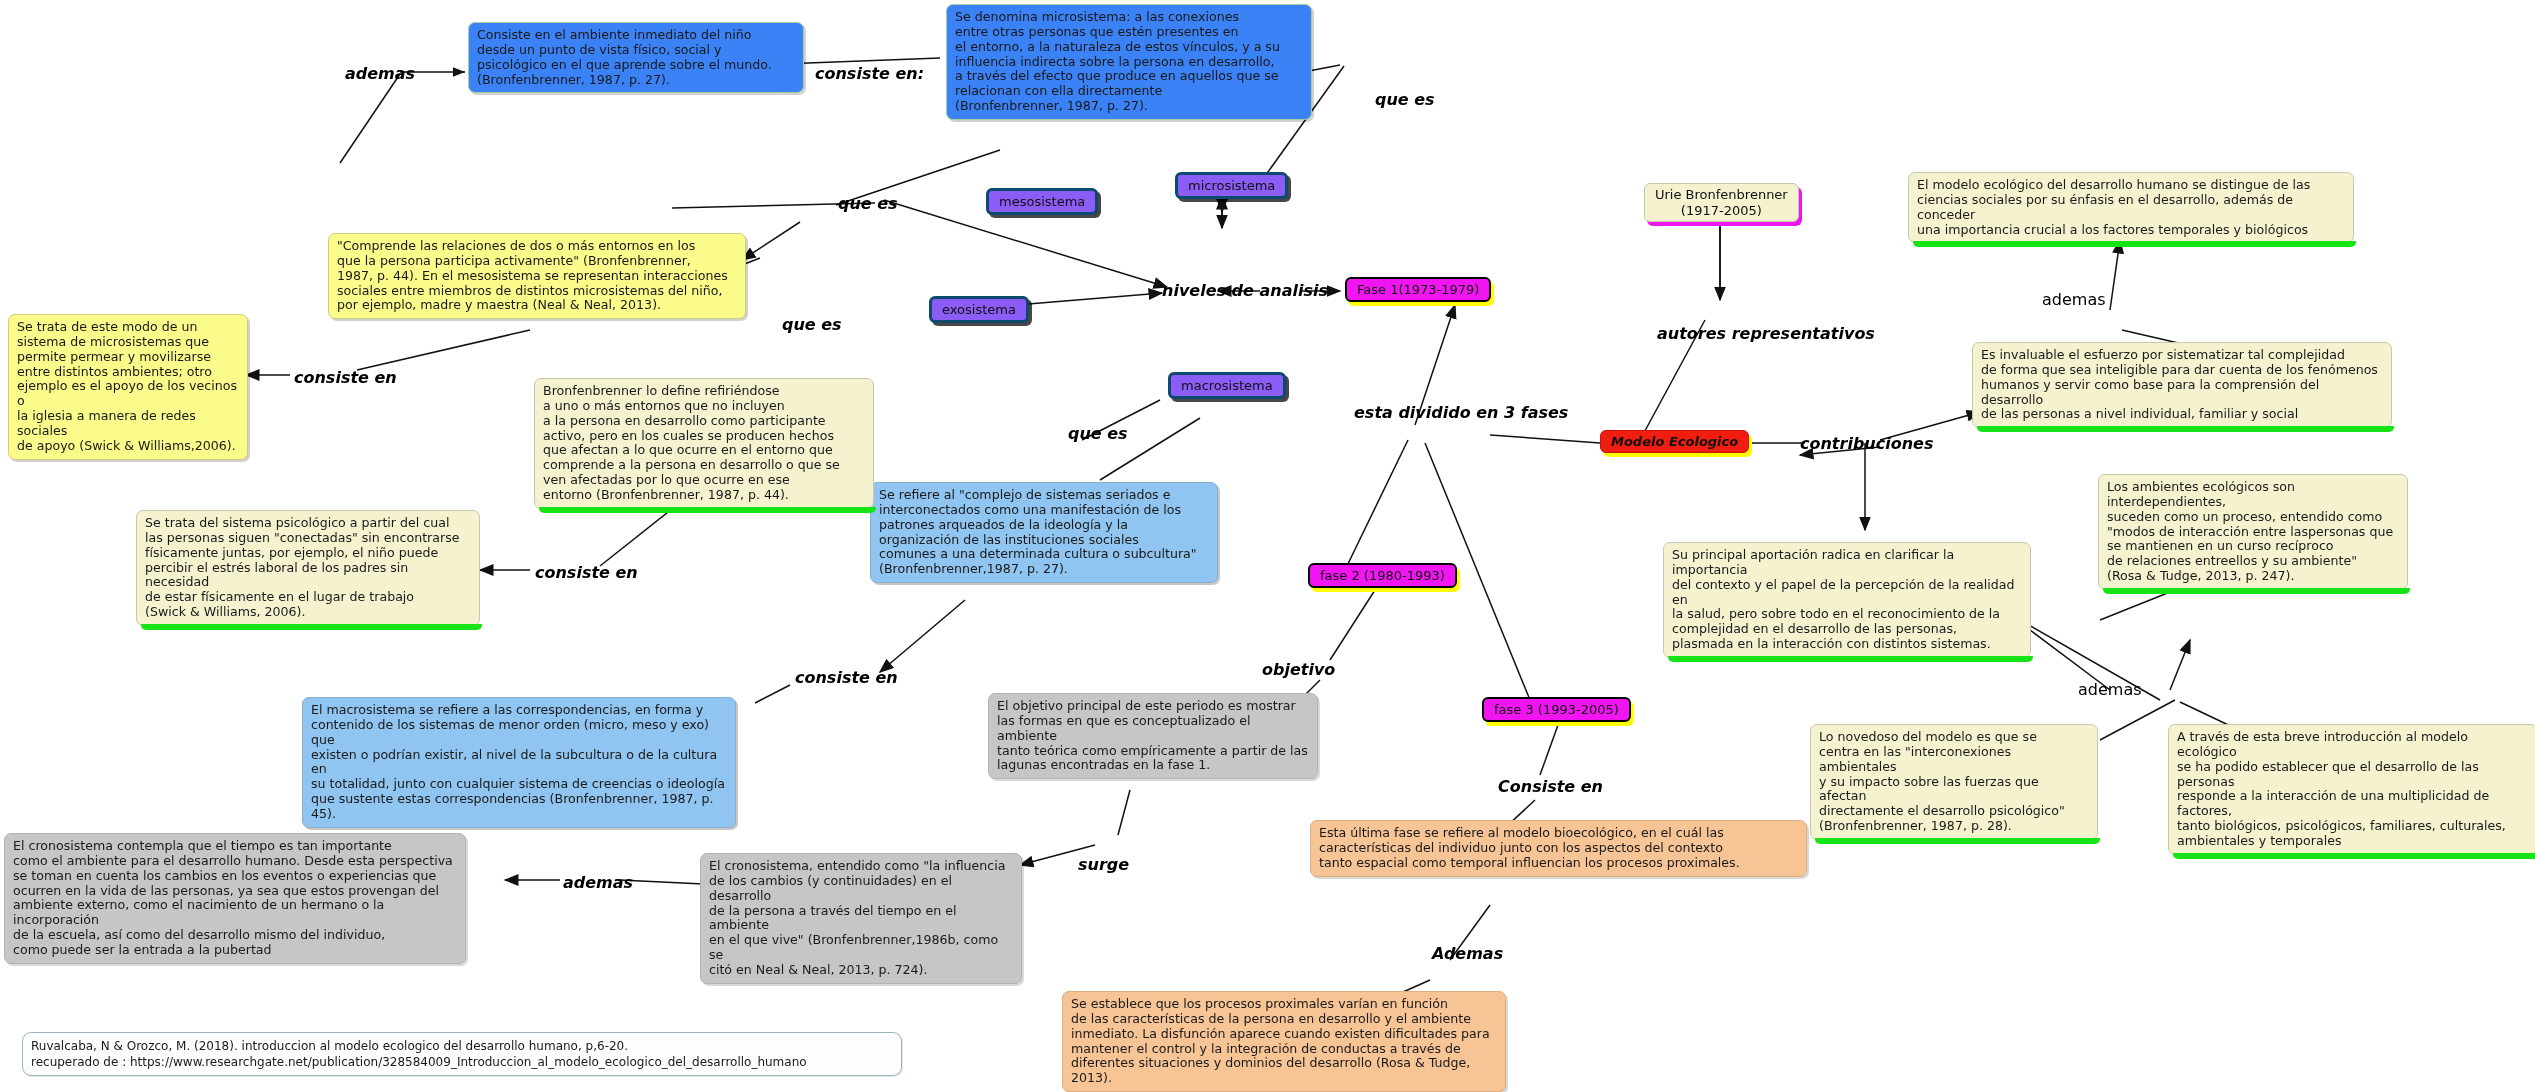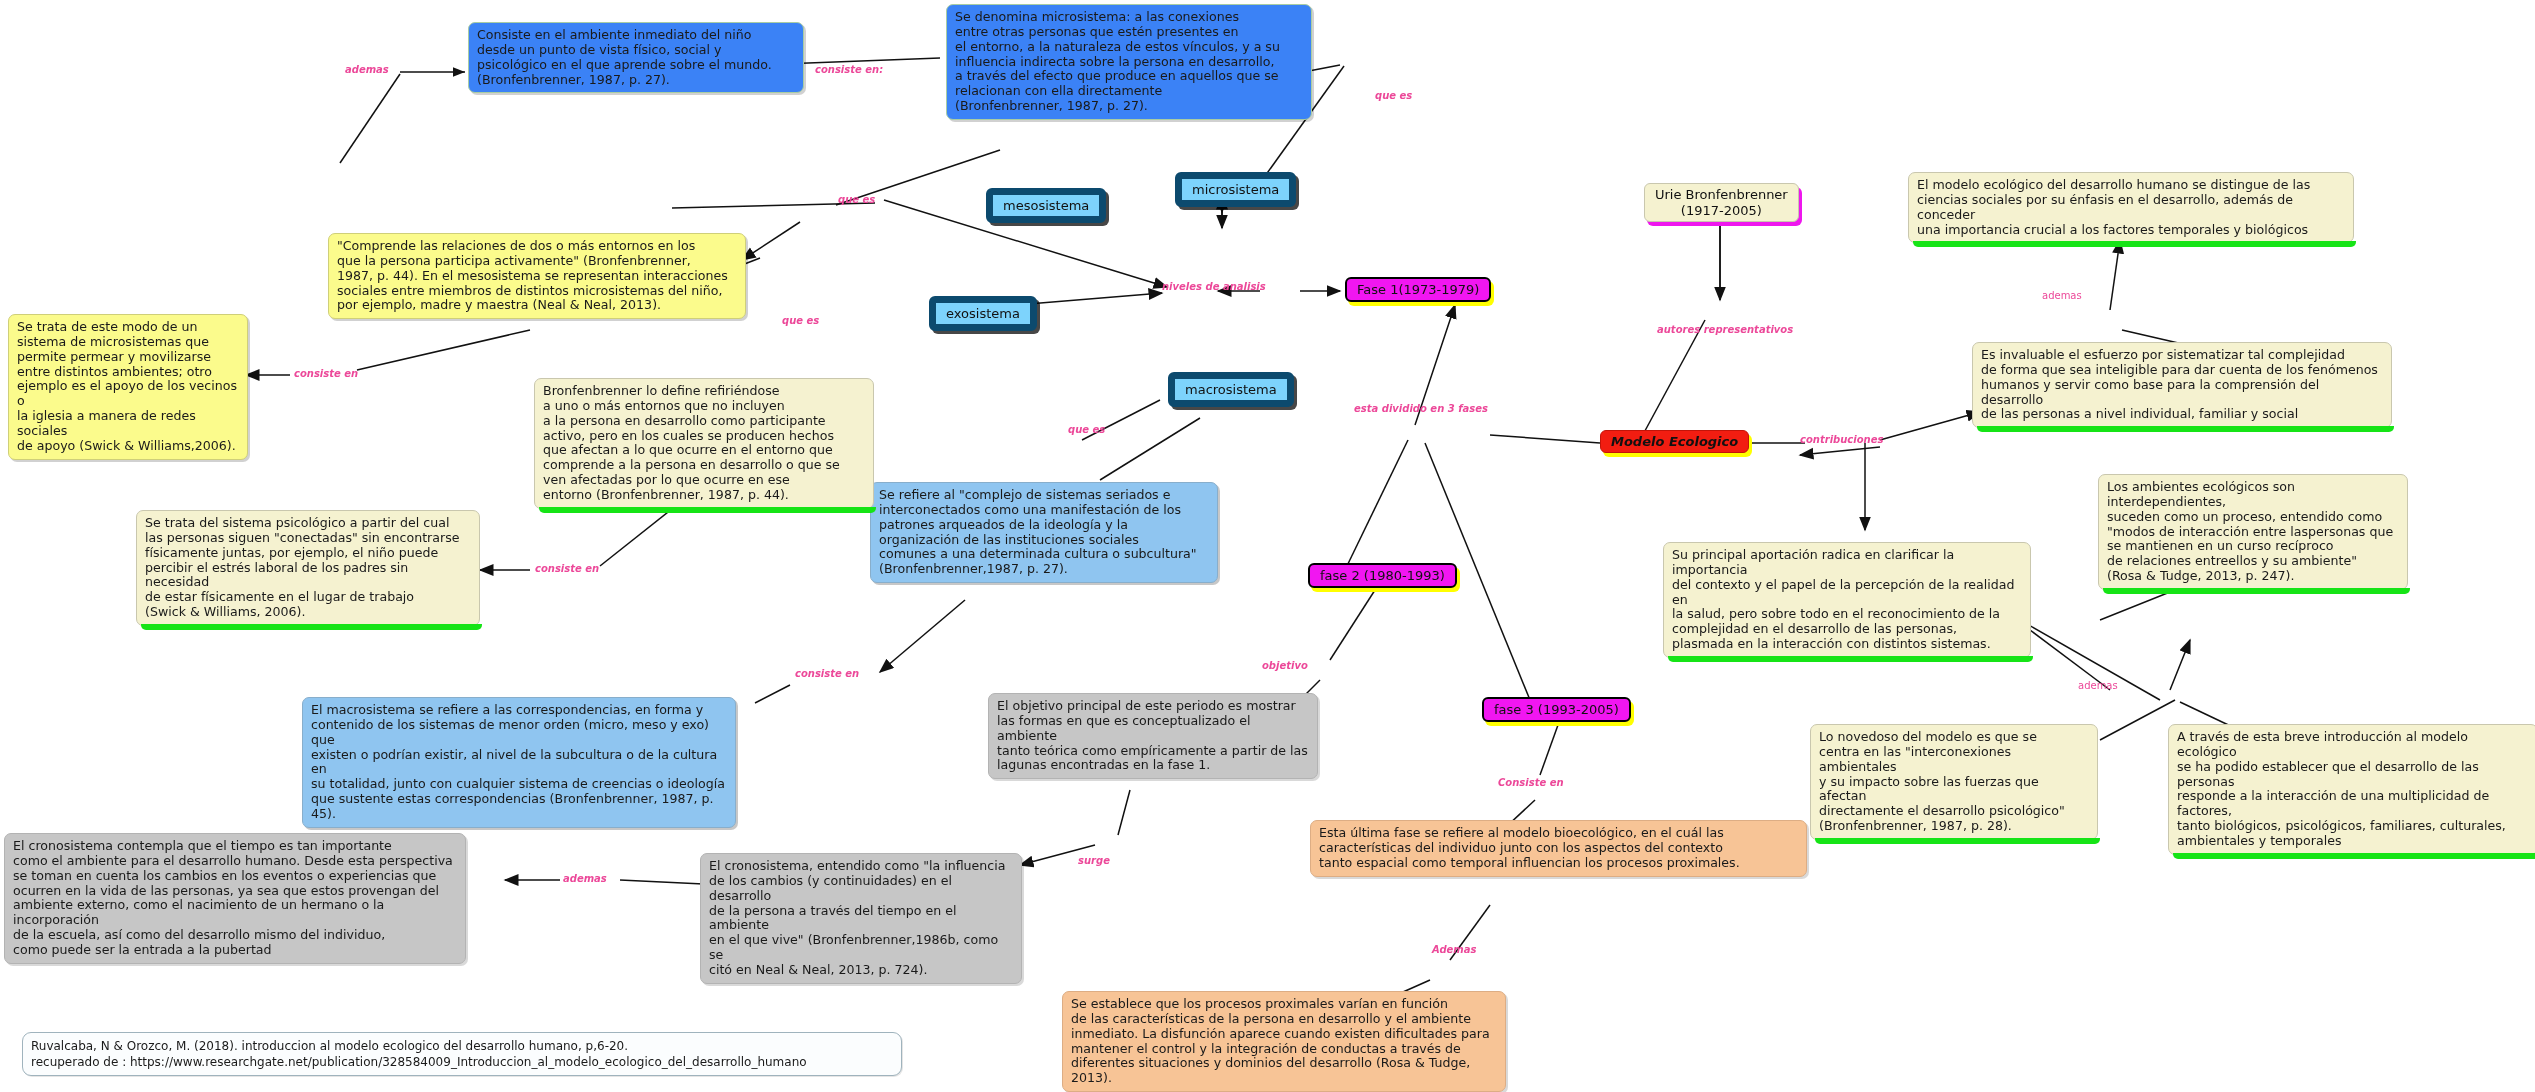--- a/index.html
+++ b/index.html
@@ -26,32 +26,32 @@
   .tbox.orange{background:#f7c496;border-color:#ddad84;box-shadow:2px 2px 0 rgba(0,0,0,.15);}
   .tbox.white{background:#fbfdfe;border-color:#9fb3bd;border-radius:9px;box-shadow:1px 1px 0 rgba(0,0,0,.10);
               font-size:12px;}
 
   
   .cap{
     position:absolute;box-sizing:border-box;
     border-radius:6px;padding:3px 10px;
     font-size:13px;text-align:center;white-space:nowrap;
   }
-  .cap.limegreen{background:#7dd3fc;border:7px solid #0c4a6e;color:#111;
+  .cap.limegreen{background:#8b5cf6;border:3px solid #0c4a6e;color:#111;
                  box-shadow:3px 3px 0 rgba(0,0,0,.72);}
   .cap.magenta{background:#f116f1;border:2px solid #000000;color:#111;
                box-shadow:3px 4px 0 #ffff00;}
   .cap.red{background:#f21d11;border:1px solid #c31409;color:#111;font-style:italic;font-weight:bold;
            box-shadow:3px 4px 0 #ffff00;}
   .cap.cream-pink{background:#f5f2d0;border:1px solid #c9c7ae;color:#111;
                   box-shadow:3px 4px 0 #ee16ee;line-height:1.2;white-space:pre-line;}
 
   
-  .lbl{position:absolute;font-size:10px;font-style:italic;font-weight:bold;
-       white-space:nowrap;color:#ec4899;background:transparent;}
+  .lbl{position:absolute;font-size:16px;font-style:italic;font-weight:bold;
+       white-space:nowrap;color:#000000;background:transparent;}
   .lbl.plain{font-weight:normal;font-style:normal;}
 </style>
 </head>
 <body>
 
 <div id="canvas">
 
   <svg id="edges" viewBox="0 0 2535 1092">
     <defs>
       <marker id="arw" markerWidth="11" markerHeight="11" refX="9" refY="4" orient="auto">

